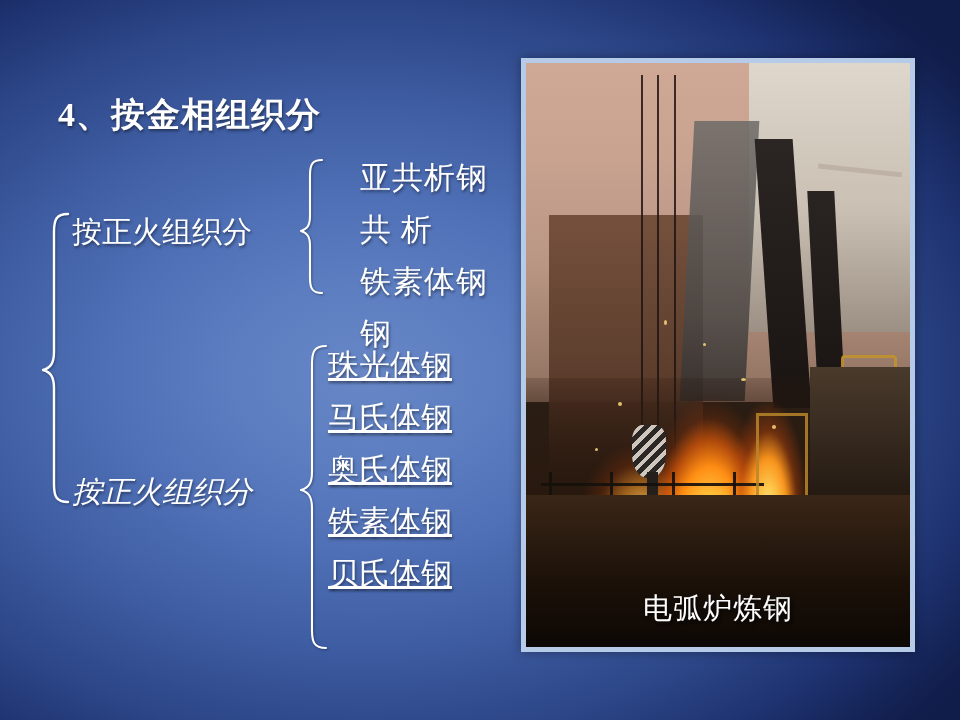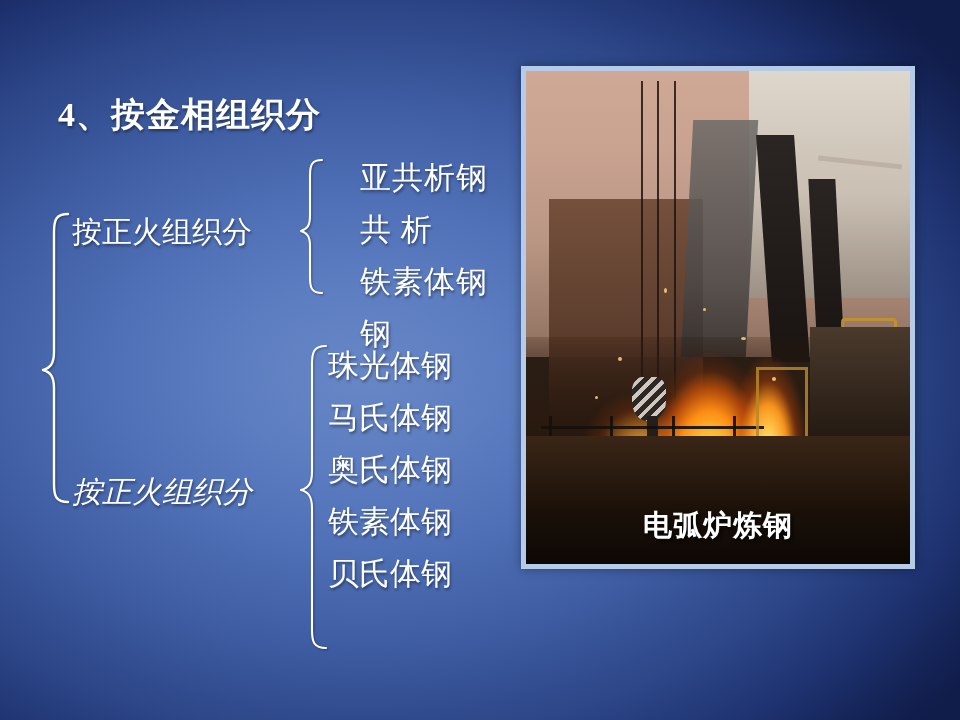--- a/index.html
+++ b/index.html
@@ -79,36 +79,35 @@
 
   .item-col {
     position: absolute;
     color: #ffffff;
     font-size: 31px;
     line-height: 52px;
     white-space: nowrap;
     text-shadow: 1px 2px 3px rgba(0,0,0,0.45);
   }
   .group-anneal { left: 320px; top: 152px; }
-  .group-normal { left: 328px; top: 340px; }
+  .group-normal { left: 328px; top: 340px; text-decoration: underline; }
   .group-anneal .line { letter-spacing: 1px; margin-left: 40px; }
 
   
   .photo-frame {
     position: absolute;
     left: 521px;
-    top: 66px;
+    top: 58px;
     width: 394px;
-    height: 503px;
+    height: 594px;
     border: 5px solid #b6cbe8;
     box-sizing: border-box;
     box-shadow: 0 0 10px rgba(0,0,0,0.35);
     background: #2a2118;
     overflow: hidden;
-    font-weight: bold;
   }
   .photo {
     position: absolute;
     inset: 0;
     overflow: hidden;
   }
   
   .ph-wall {
     position: absolute;
     left: 0; top: 0; right: 0; height: 58%;

